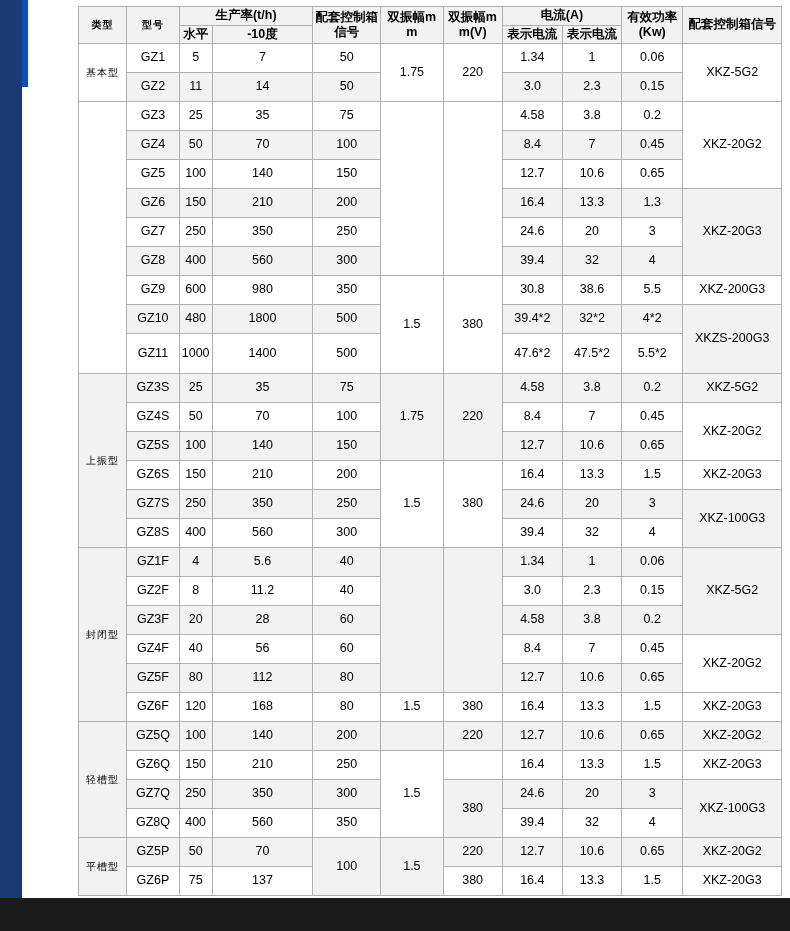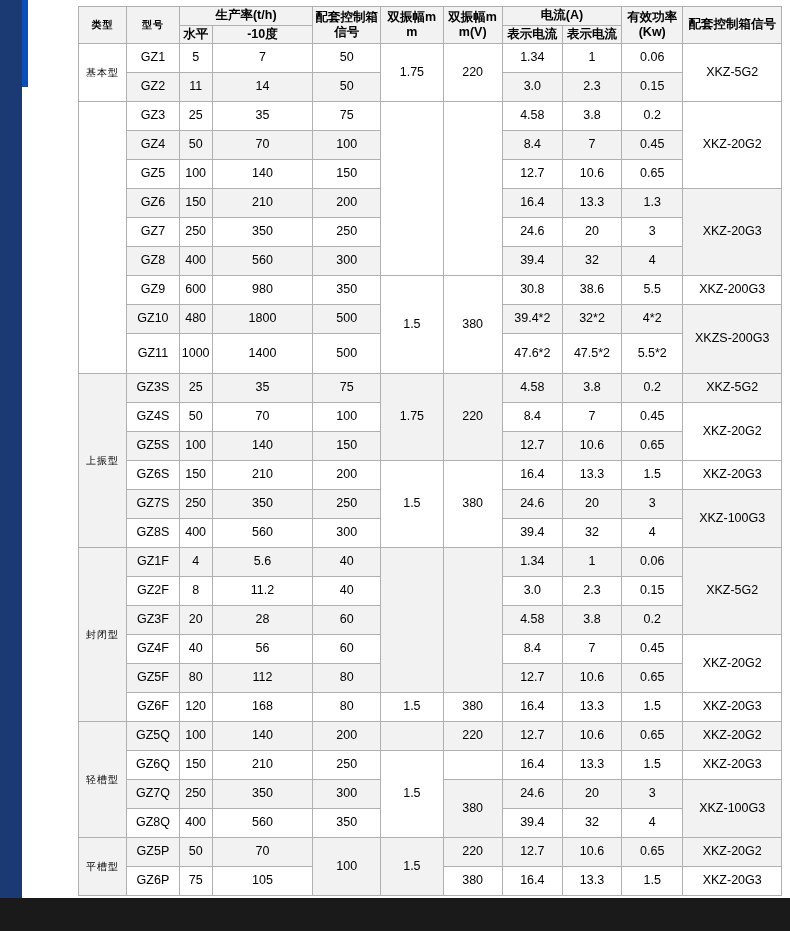--- a/index.html
+++ b/index.html
@@ -432,21 +432,21 @@
           <td rowspan="2">1.5</td>
           <td>220</td>
           <td>12.7</td>
           <td>10.6</td>
           <td>0.65</td>
           <td class="shade">XKZ-20G2</td>
         </tr>
         <tr class="r wht">
           <td>GZ6P</td>
           <td>75</td>
-          <td class="shade">105</td>
+          <td class="shade">137</td>
           <td>380</td>
           <td>16.4</td>
           <td>13.3</td>
           <td>1.5</td>
           <td class="shade">XKZ-20G3</td>
         </tr>
 
       </tbody>
     </table>
   </div>

